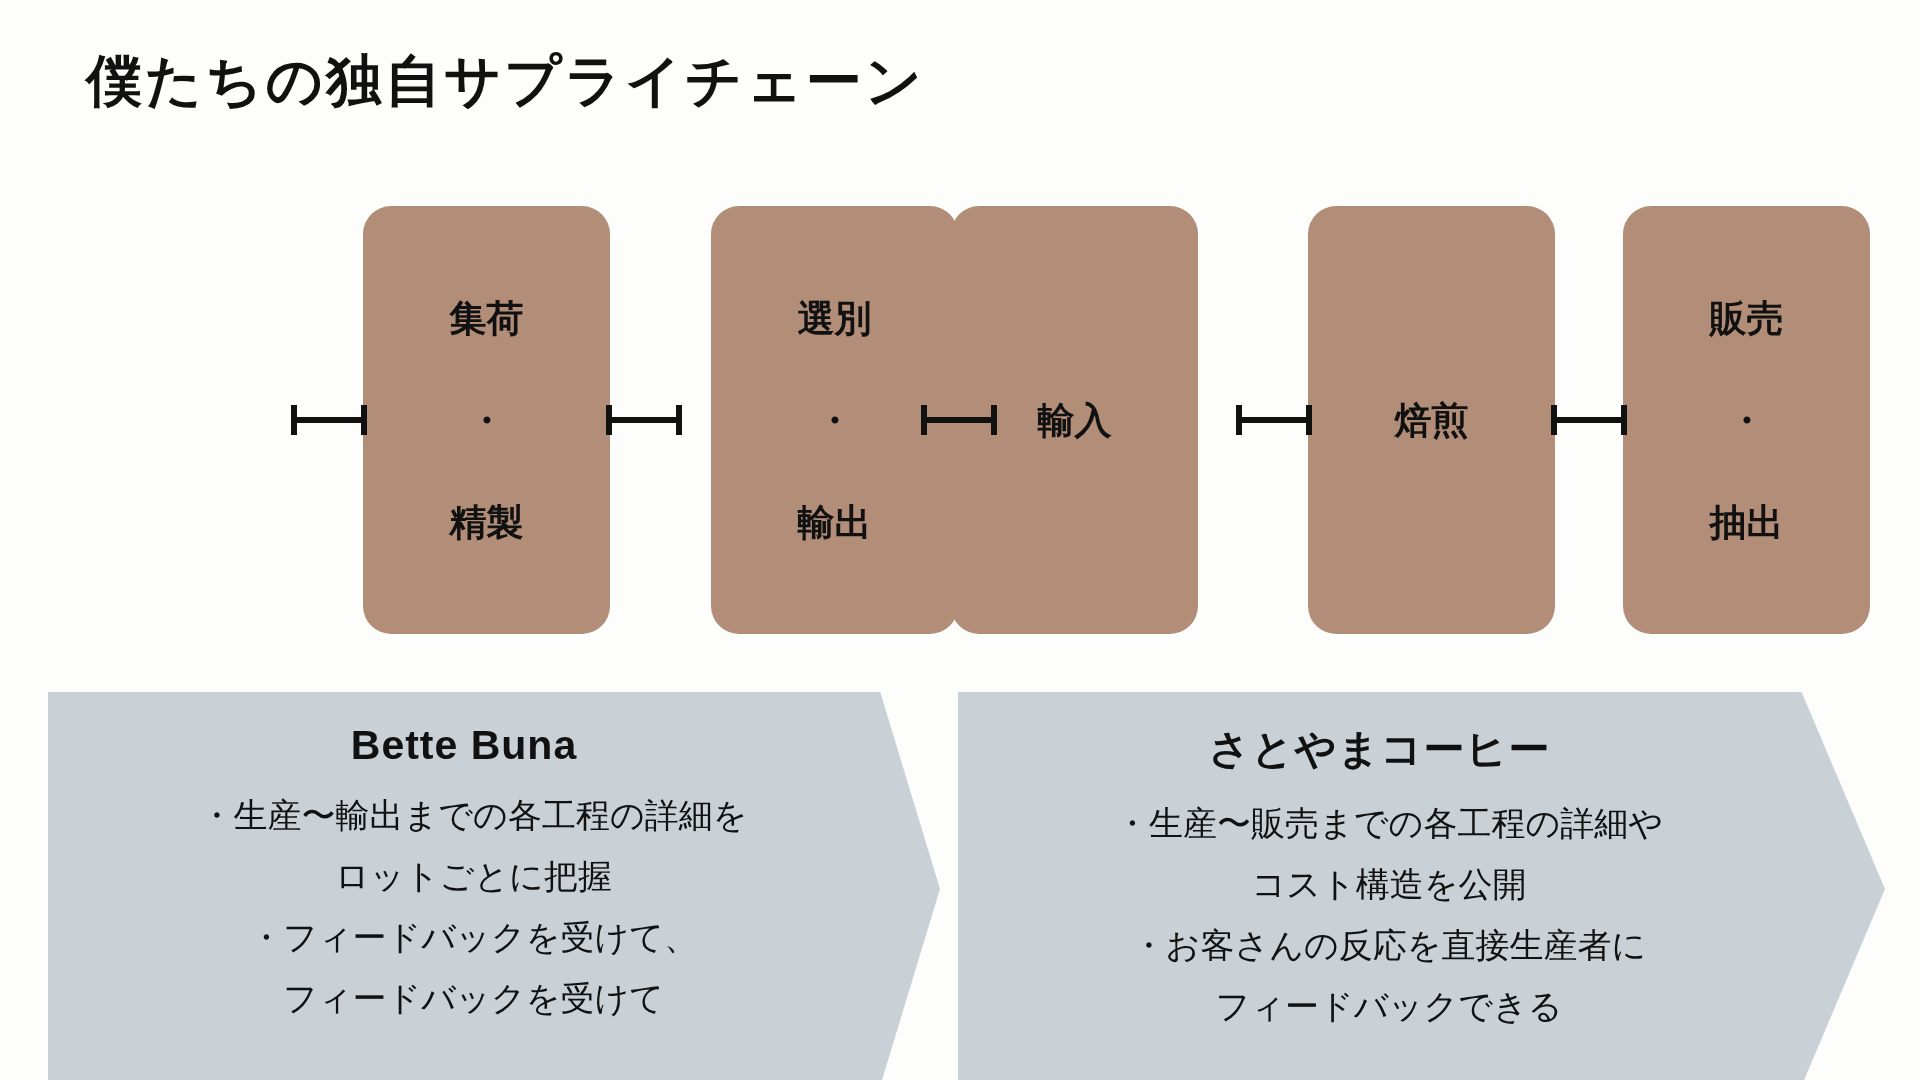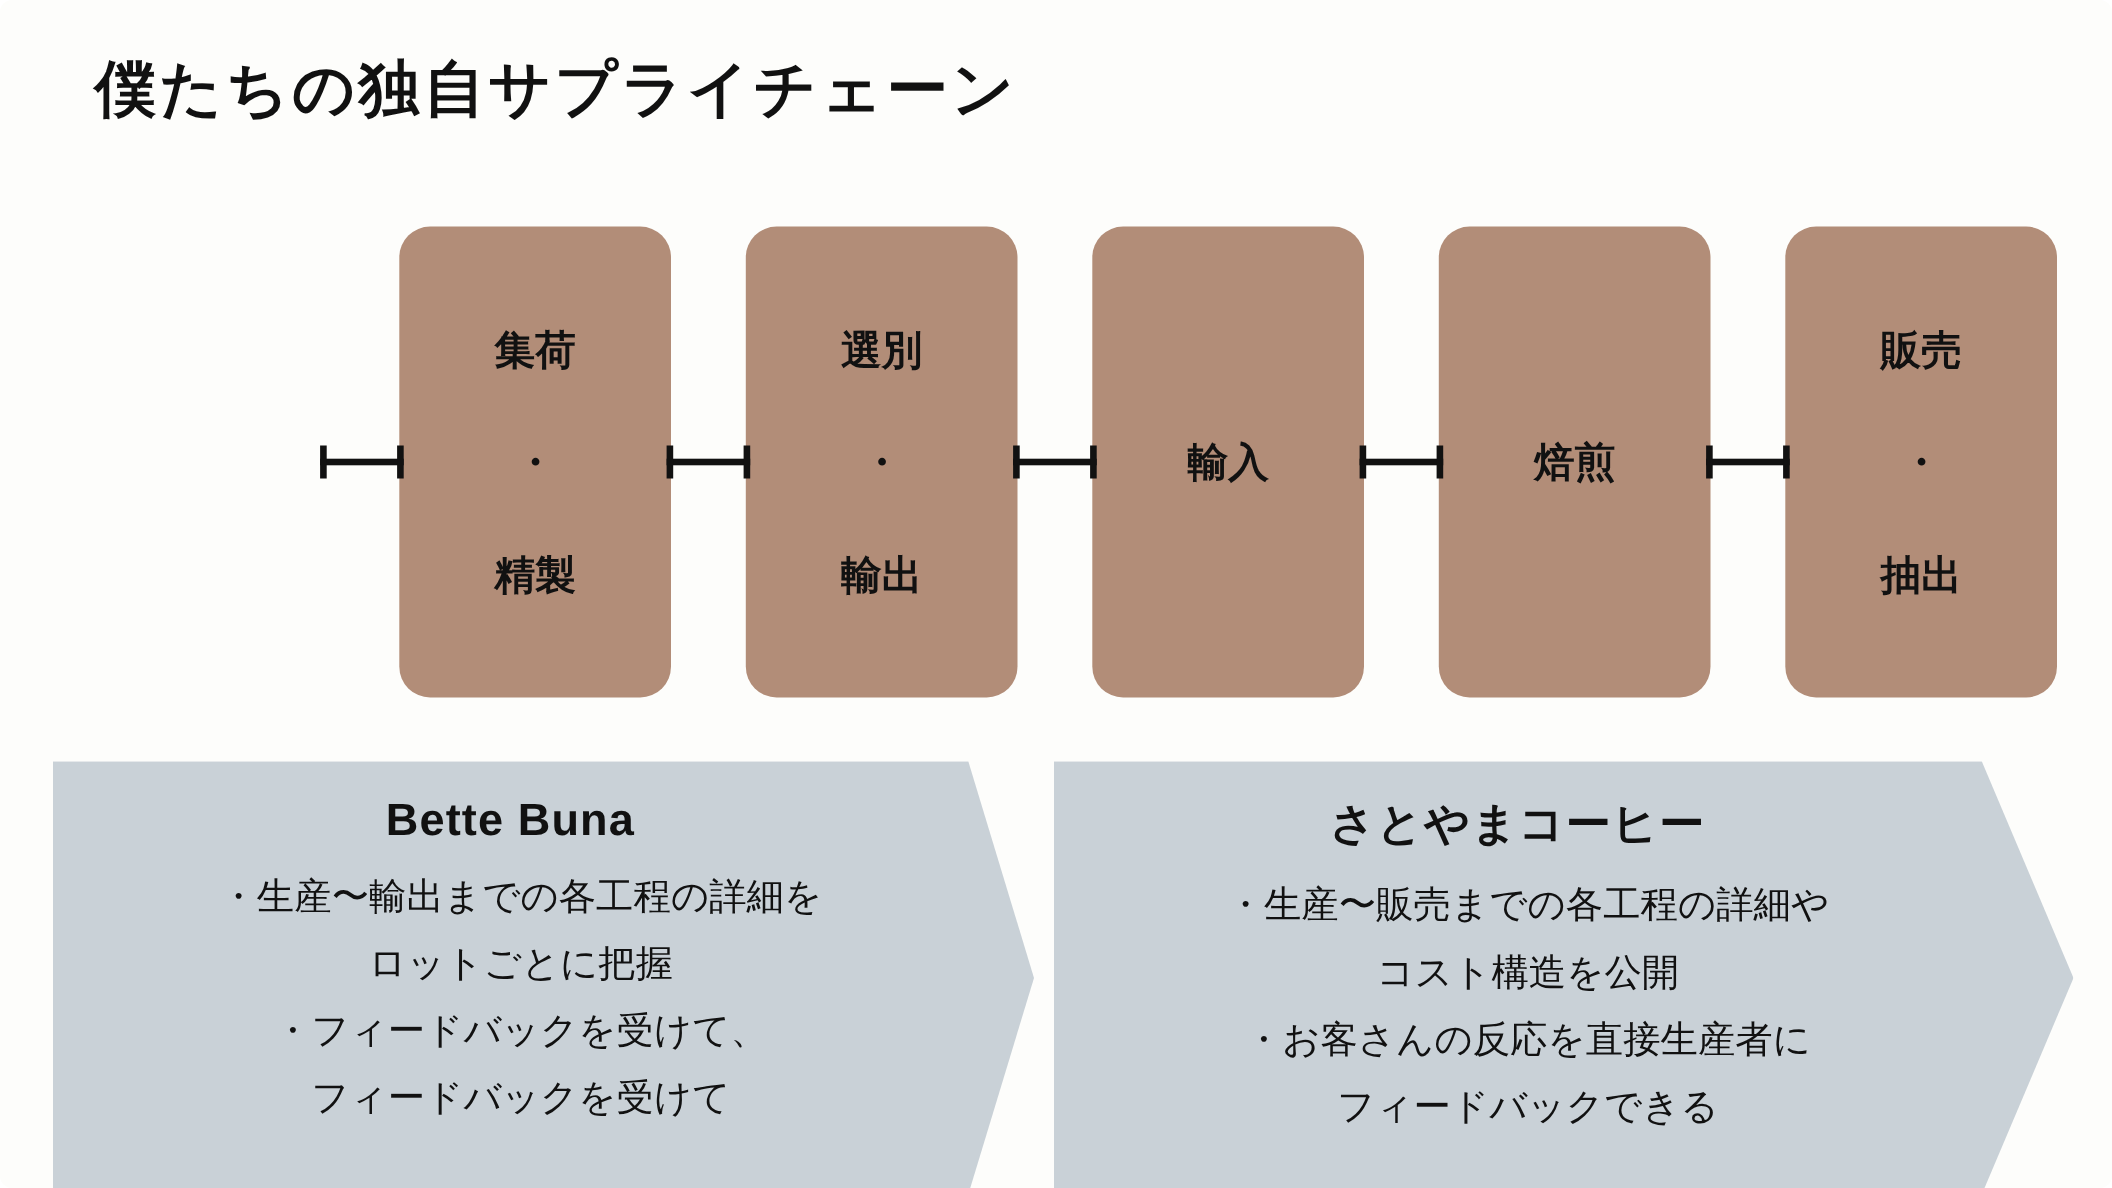--- a/index.html
+++ b/index.html
@@ -89,27 +89,27 @@
 
   <h1 class="page-title">僕たちの独自サプライチェーン</h1>
 
 
   <div class="step-box" style="left:363px">
     <div class="step-line">集荷</div>
     <div class="step-line">・</div>
     <div class="step-line">精製</div>
   </div>
 
-  <div class="step-box" style="left:678px">
+  <div class="step-box" style="left:711px">
     <div class="step-line">選別</div>
     <div class="step-line">・</div>
     <div class="step-line">輸出</div>
   </div>
 
-  <div class="step-box" style="left:993px">
+  <div class="step-box" style="left:951px">
     <div class="step-line">輸入</div>
   </div>
 
   <div class="step-box" style="left:1308px">
     <div class="step-line">焙煎</div>
   </div>
 
   <div class="step-box" style="left:1623px">
     <div class="step-line">販売</div>
     <div class="step-line">・</div>

